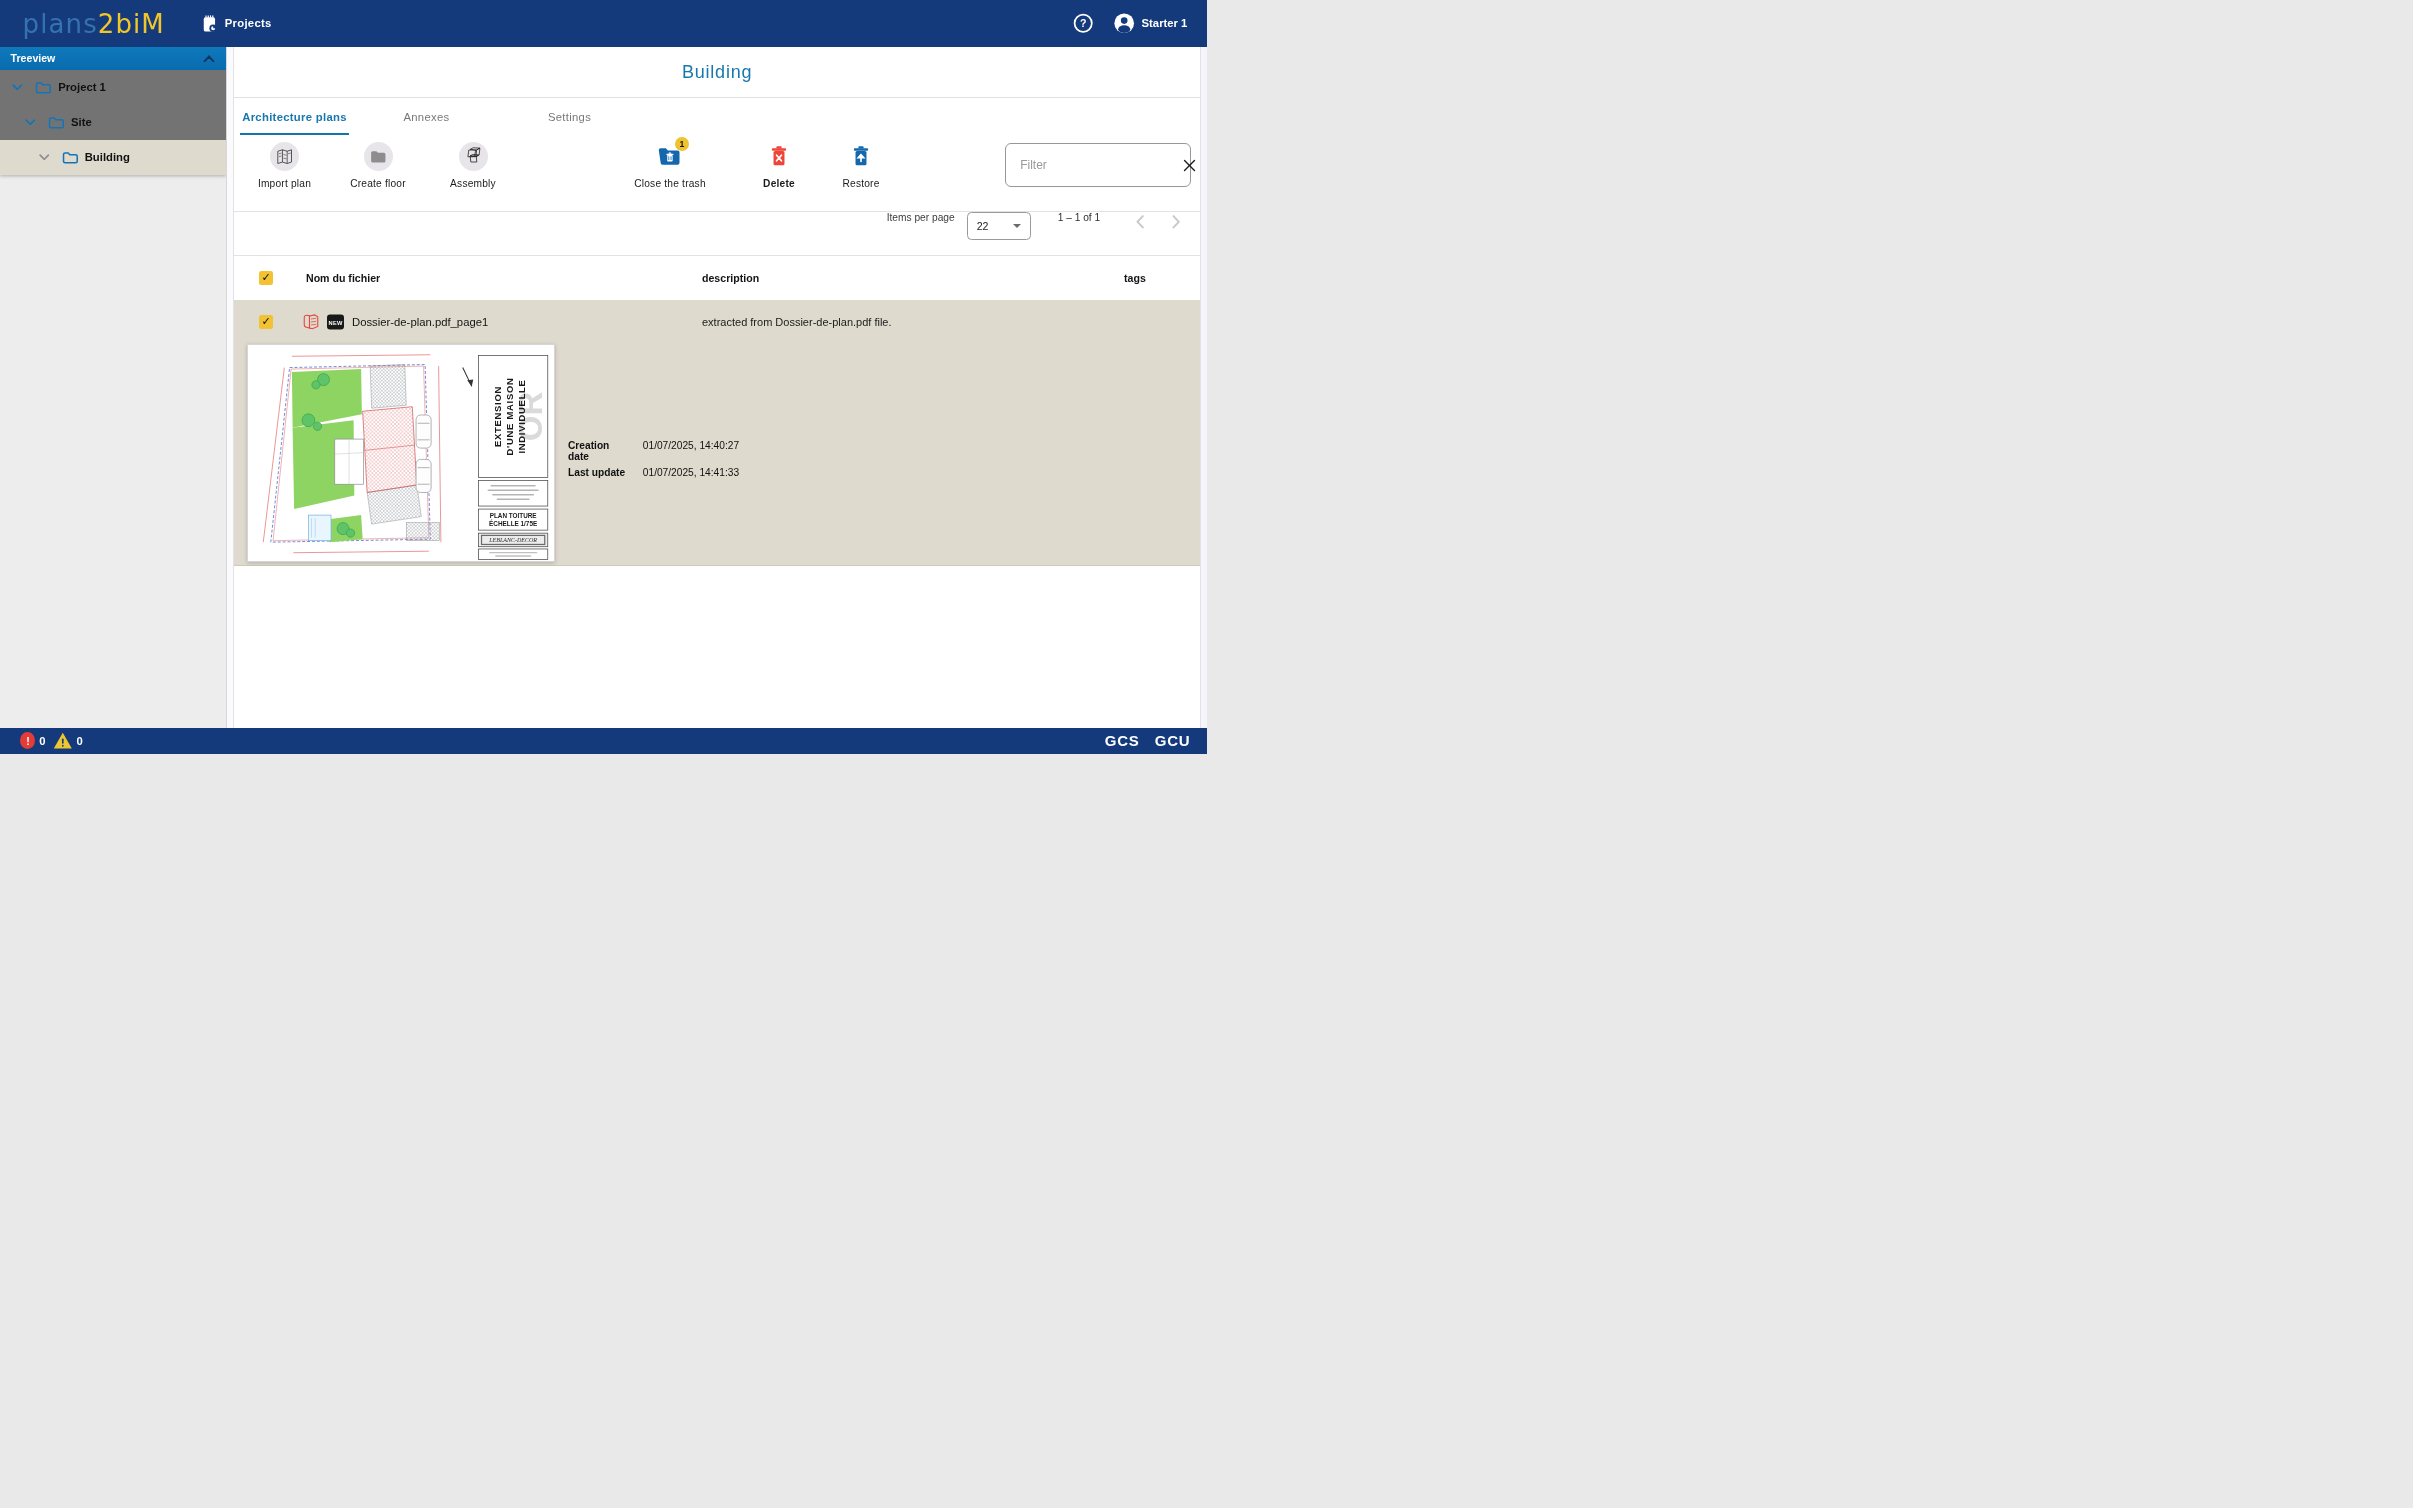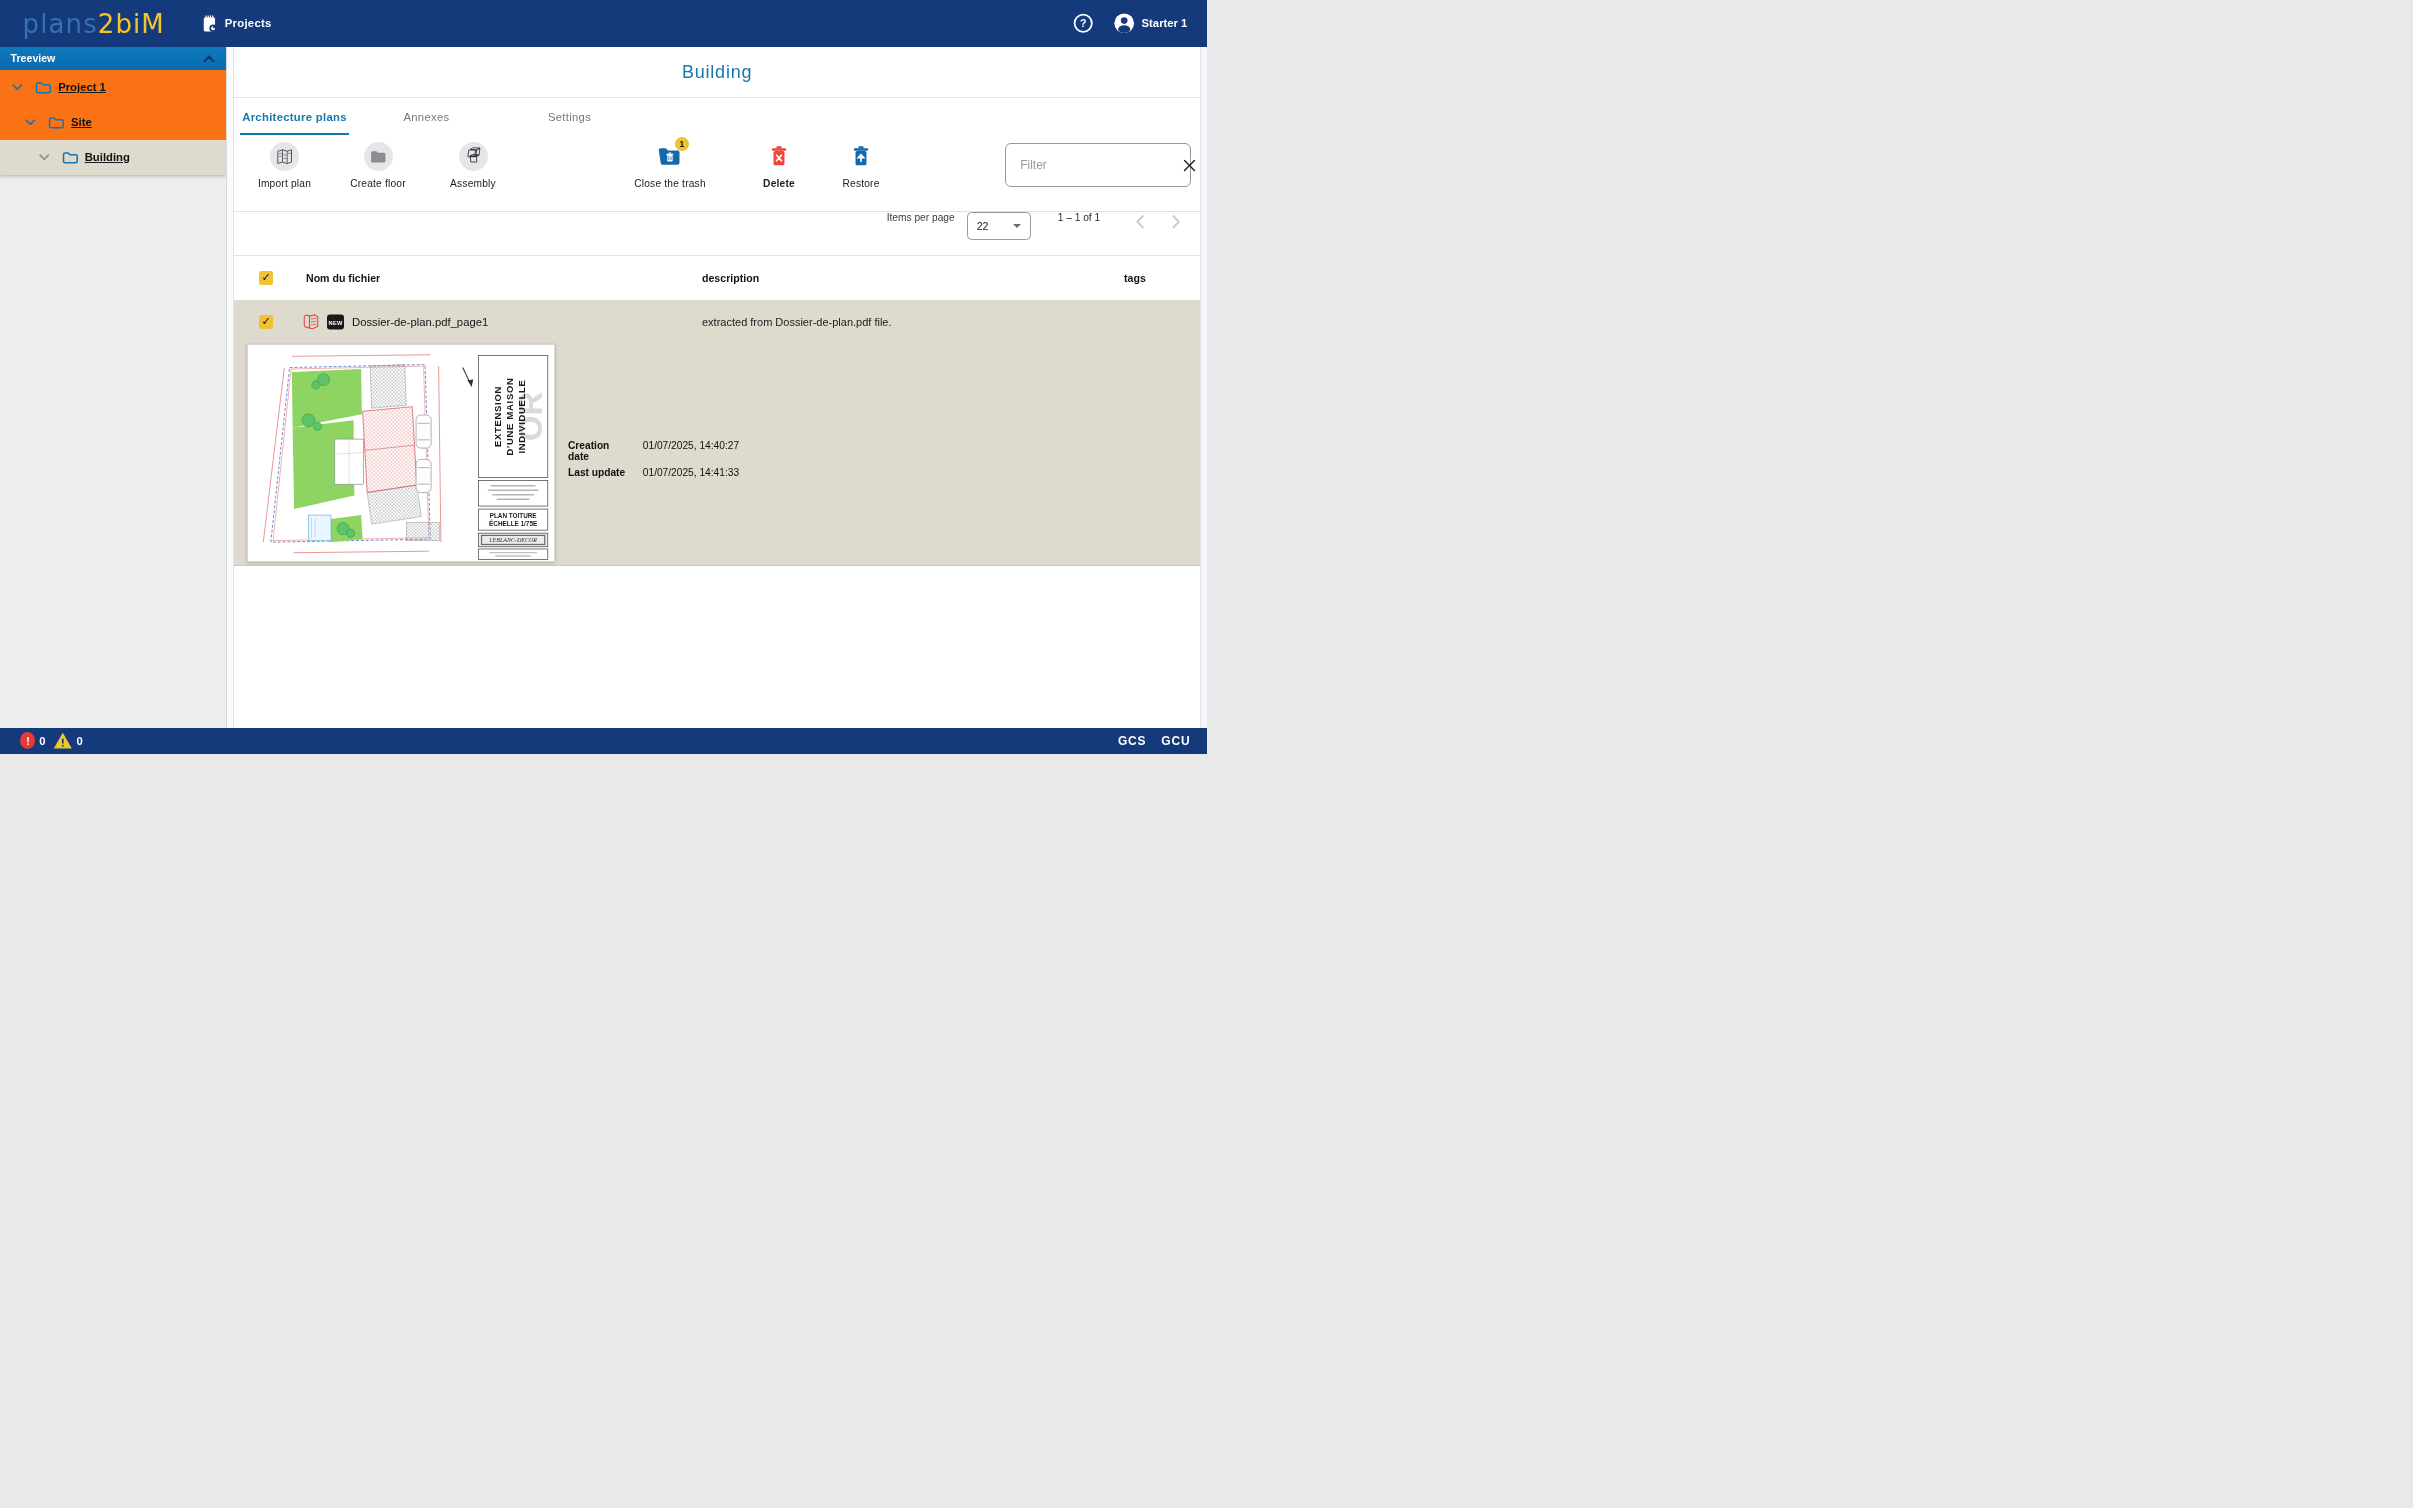--- a/index.html
+++ b/index.html
@@ -16,21 +16,21 @@
             font-weight:700;font-size:11.3px;letter-spacing:0.3px;cursor:pointer;}
   .nav-right{margin-left:auto;display:flex;align-items:center;gap:21px;margin-right:19.6px;}
   .help-btn,.user-chip{display:flex;align-items:center;gap:6.8px;color:#fff;font-weight:700;
             font-size:11.3px;cursor:pointer;}
 
   
   .sidebar{position:absolute;top:47px;left:0;width:226px;bottom:26.4px;background:#eeedee;}
   .tree-header{height:22.6px;background:linear-gradient(#0e79bb,#0a6cb0);color:#fff;
                display:flex;align-items:center;padding:0 10.6px;font-size:10.6px;font-weight:700;}
   .tree-header .collapse{margin-left:auto;cursor:pointer;display:flex;}
-  .tree-rows{background:#f97316;box-shadow:0 1.5px 3px rgba(0,0,0,.22);text-decoration:underline;}
+  .tree-rows{background:#737373;box-shadow:0 1.5px 3px rgba(0,0,0,.22);}
   .tree-row{height:35px;display:flex;align-items:center;font-size:11.3px;font-weight:700;
             color:#111;cursor:pointer;}
   .tree-row.lvl0{padding-left:7.5px;} .tree-row.lvl1{padding-left:20.4px;} .tree-row.lvl2{padding-left:34px;}
   .tree-row.selected{background:#dedacd;}
   .tw-chev{width:19.6px;display:flex;justify-content:center;align-items:center;}
   .tw-folder{margin:0 6.8px 0 8.3px;display:flex;}
 
   .side-strip{position:absolute;top:47px;left:226px;width:7.5px;bottom:26.4px;background:#fbfafd;
               border-left:0.8px solid #d7d7d7;border-right:0.8px solid #e3e1e5;box-sizing:border-box;cursor:pointer;}
   .right-strip{position:absolute;top:47px;right:0;width:6.8px;bottom:26.4px;background:#f6f5fb;
@@ -103,21 +103,21 @@
   .meta-label{font-weight:700;width:65px;}
   .meta-value{margin-left:9.8px;}
 
   
   .statusbar{position:absolute;bottom:0;left:0;right:0;height:26.4px;background:#143a7c;
              display:flex;align-items:center;color:#fff;z-index:5;}
   .err-icon{margin-left:20.4px;width:15px;height:17.3px;border-radius:50%;background:#e33b36;
             display:flex;align-items:center;justify-content:center;font-size:10.6px;font-weight:700;}
   .count{margin-left:3.8px;font-size:11.3px;font-weight:700;}
   .warn-wrap{margin-left:7.5px;display:flex;}
-  .legal{margin-left:auto;margin-right:16.6px;display:flex;gap:15px;font-size:12px;
+  .legal{margin-left:auto;margin-right:16.6px;display:flex;gap:15px;font-size:15px;
          font-weight:700;letter-spacing:0.8px;}
   .legal span{cursor:pointer;}
 </style>
 </head>
 <body>
 
 <div class="app">
 
   <header class="navbar">
     <div class="logo">

